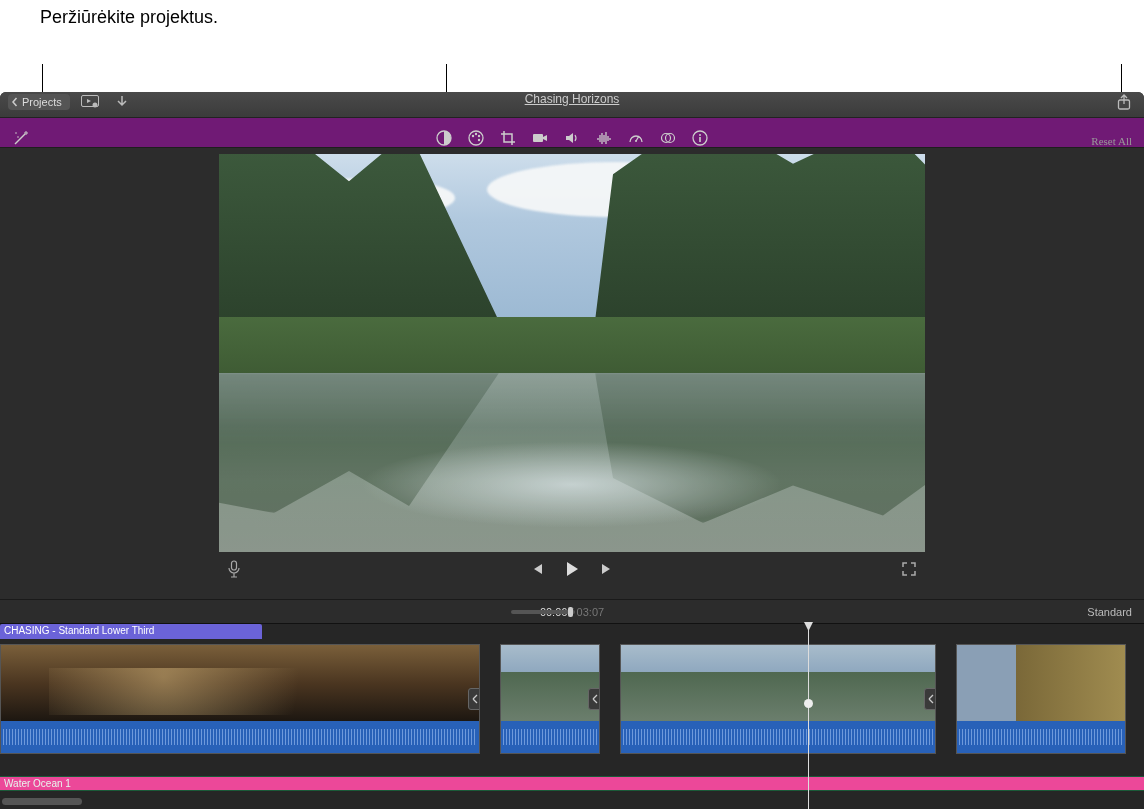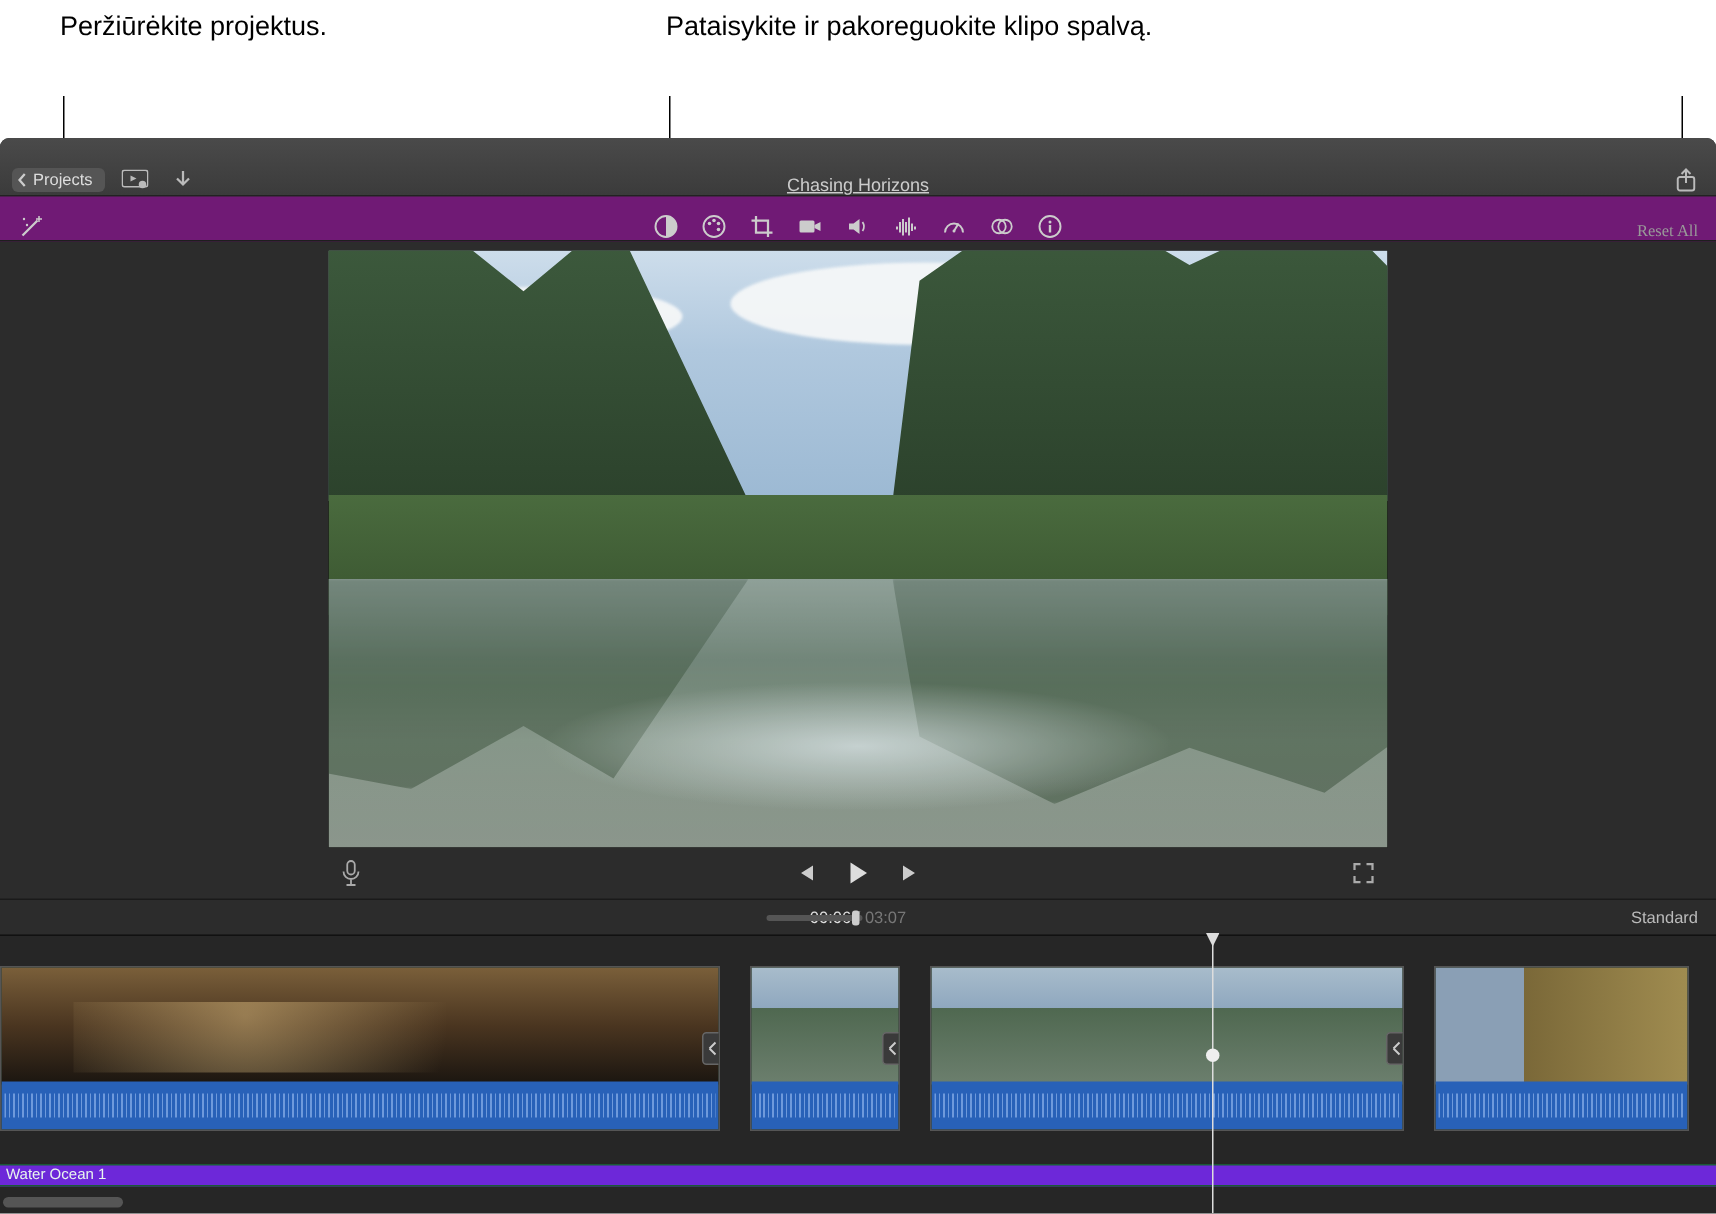--- a/index.html
+++ b/index.html
@@ -33,24 +33,24 @@
     left: 0;
     right: 0;
     bottom: 0;
     background: #2c2c2c;
     display: flex;
     flex-direction: column;
     border-radius: 6px 6px 0 0;
     overflow: hidden;
   }
   .titlebar {
-    height: 39px;
+    height: 26px;
     background: linear-gradient(#4a4a4a, #3b3b3b);
     display: flex;
-    align-items: flex-end;
+    align-items: flex-start;
     padding: 0 8px;
     border-bottom: 1px solid #222;
     position: relative;
     gap: 16px;
   }
   .title-center {
     position: absolute;
     left: 50%;
     transform: translateX(-50%);
     color: #ccc;
@@ -261,21 +261,21 @@
     width:9px; height:9px;
     background:#eee;
     border-radius:50%;
   }
   .audio-strip {
     position:absolute;
     bottom:18px;
     left:0;
     right:0;
     height:15px;
-    background:#6d28d9;
+    background:#ec4899;
     color:#e8f5ee;
     font-size:10px;
     padding:1px 4px;
     border-top:1px solid #1a5a38;
     border-bottom:1px solid #1a5a38;
   }
   .scroll-strip {
     position:absolute;
     bottom:4px; left:2px;
     width:80px; height:7px;
@@ -284,21 +284,20 @@
   }
   svg { display:block; }
 </style>
 </head>
 <body>
 
 <div class="callouts">
   <div class="callout" style="left:40px; top:6px;">Peržiūrėkite projektus.</div>
   <div class="callout-line" style="left:42px; top:64px; height:31px;"></div>
 
-  <div class="callout" style="left:444px; top:6px;">Pataisykite ir pakoreguokite klipo spalvą.</div>
   <div class="callout-line" style="left:446px; top:64px; height:60px;"></div>
 
   <div class="callout-line" style="right:22px; top:64px; height:31px;"></div>
 </div>
 
 <div class="app">
 
   <div class="titlebar">
     <div class="tb-left">
       <div class="projects-btn">
@@ -453,20 +452,21 @@
     </div>
     <div class="zoom">
       <div class="zoom-track">
           <div class="zoom-thumb"></div>
         </div>
     </div>
     <div class="settings">Standard</div>
   </div>
 
   <div class="timeline">
+    <div class="title-strip">CHASING - Standard Lower Third</div>
 
     <div class="clips-row">
       <div class="clip" style="width:480px;">
         <div class="clip-thumb sunset"></div>
         <div class="clip-audio"></div>
         <div class="trans-badge" style="right:-11px;">
           <svg width="14" height="10" viewBox="0 0 14 10">
               <path d="M1 5 L5 1 M1 5 L5 9 M13 5 L9 1 M13 5 L9 9" stroke="#ccc" stroke-width="1.3" fill="none"></path>
             </svg>
         </div>

